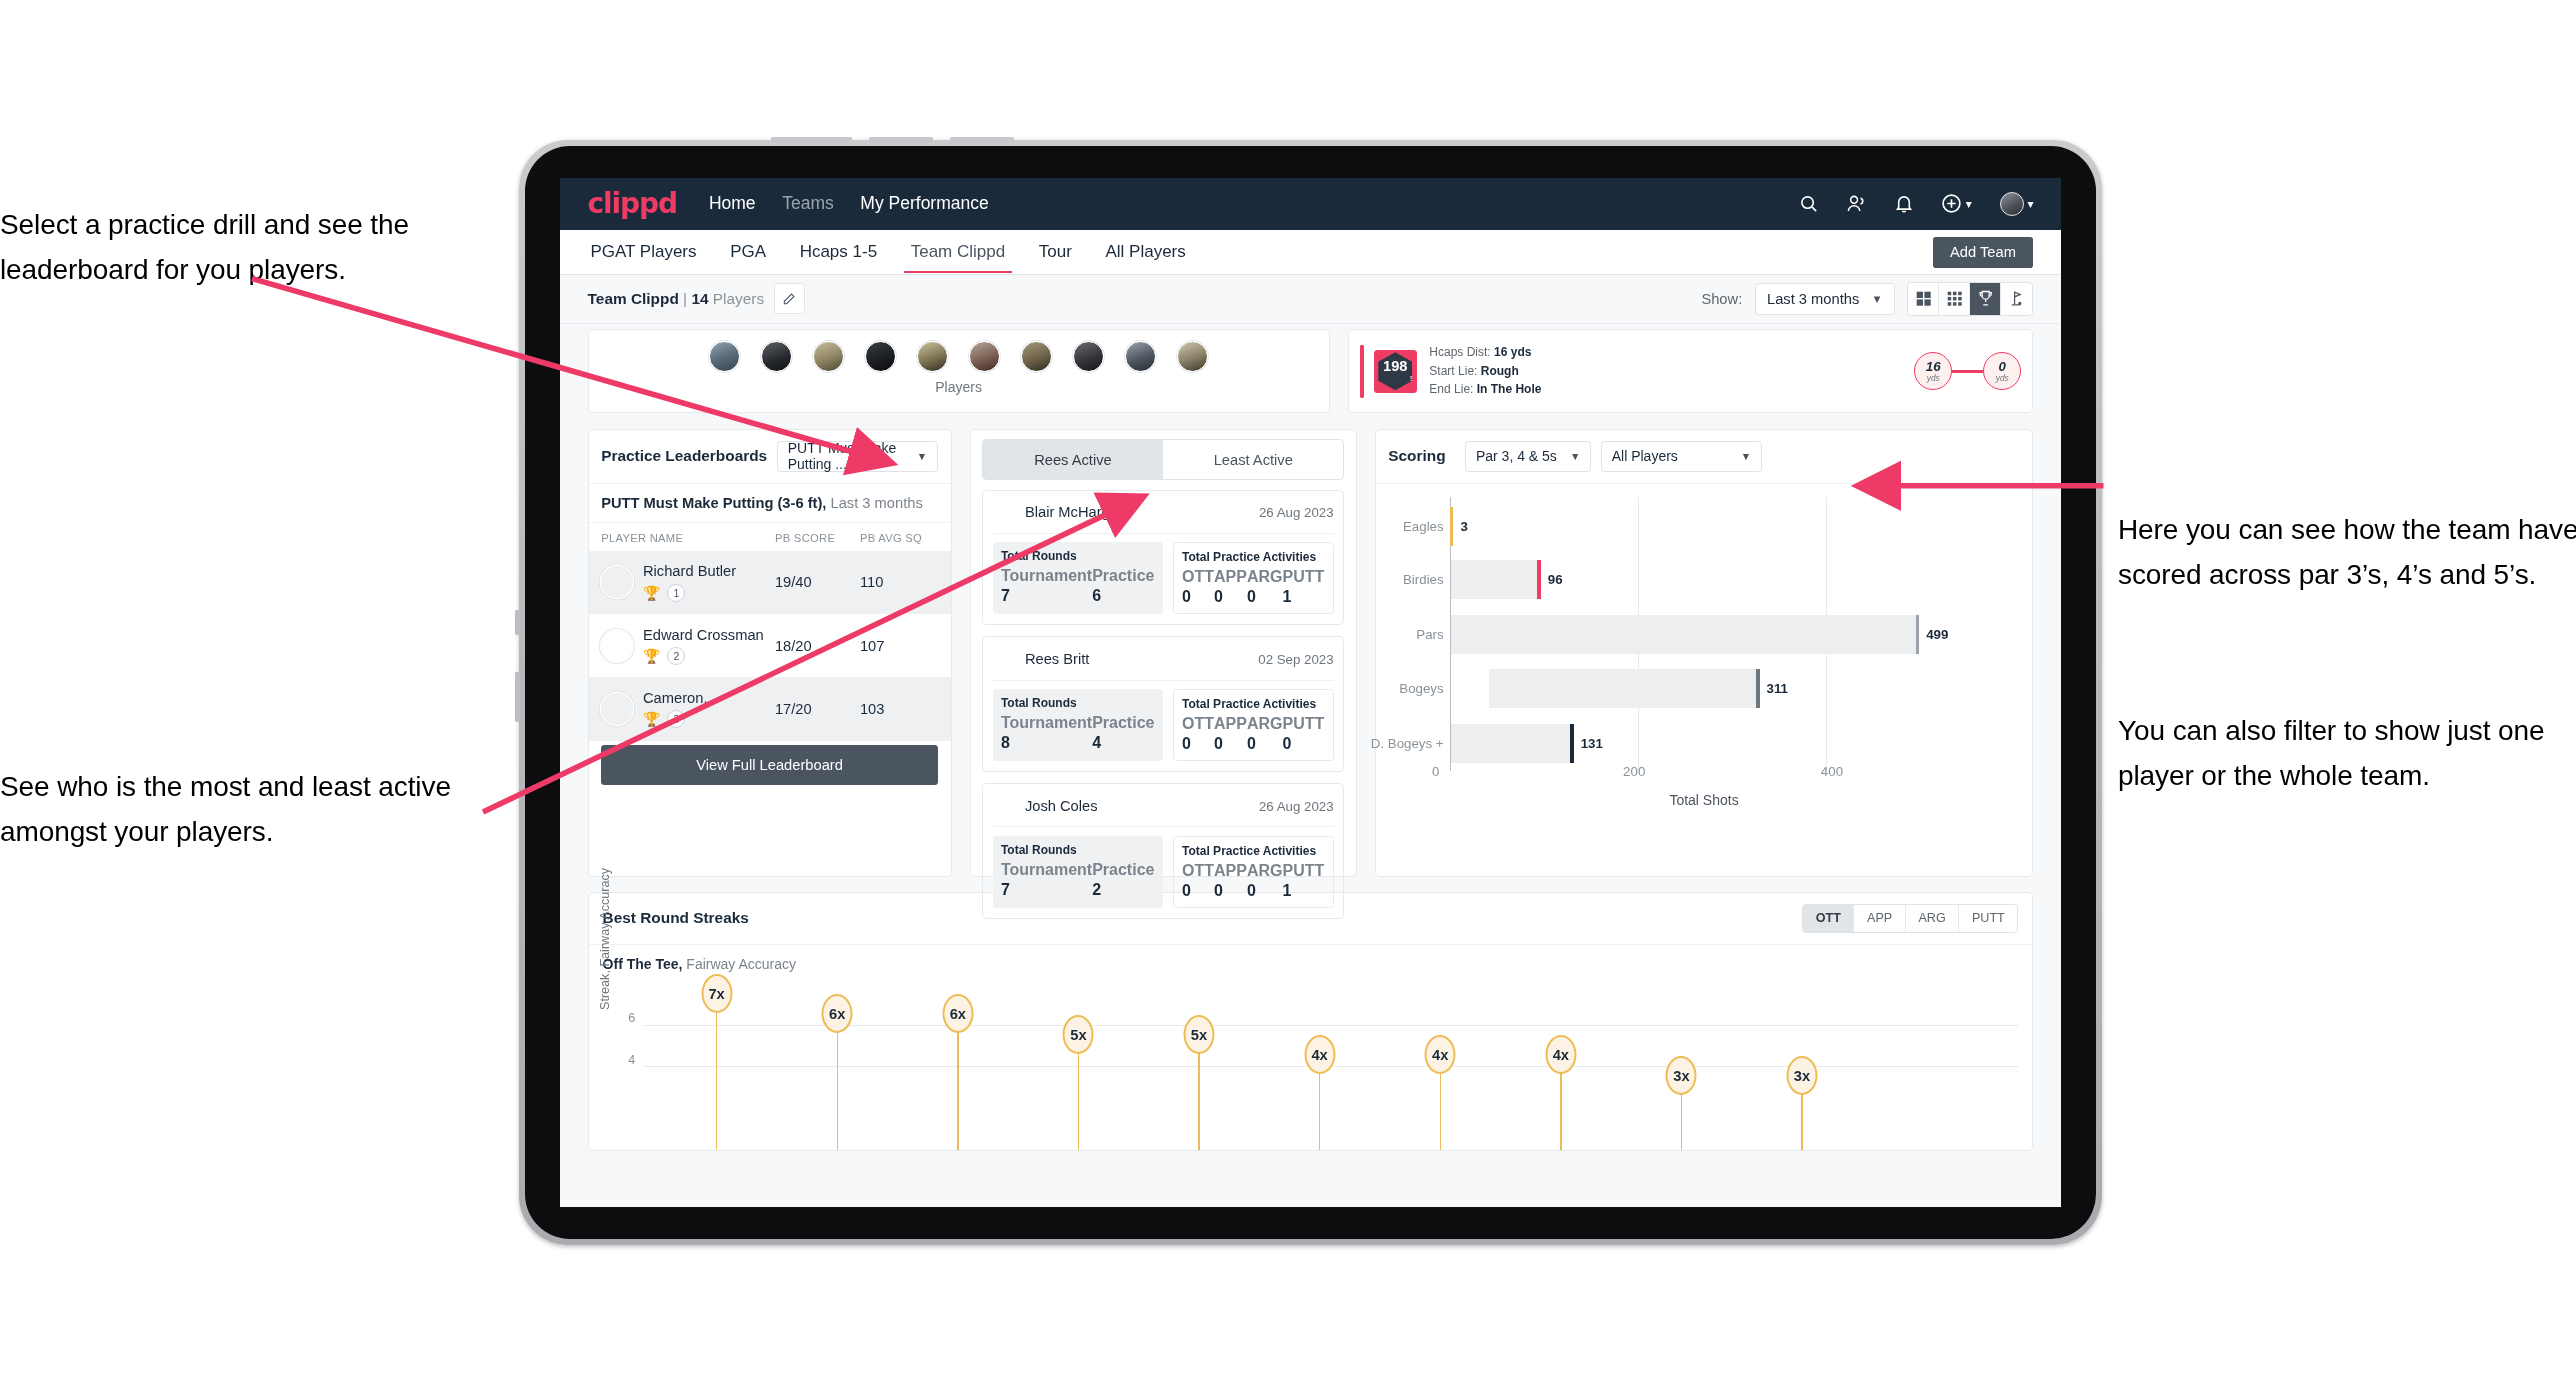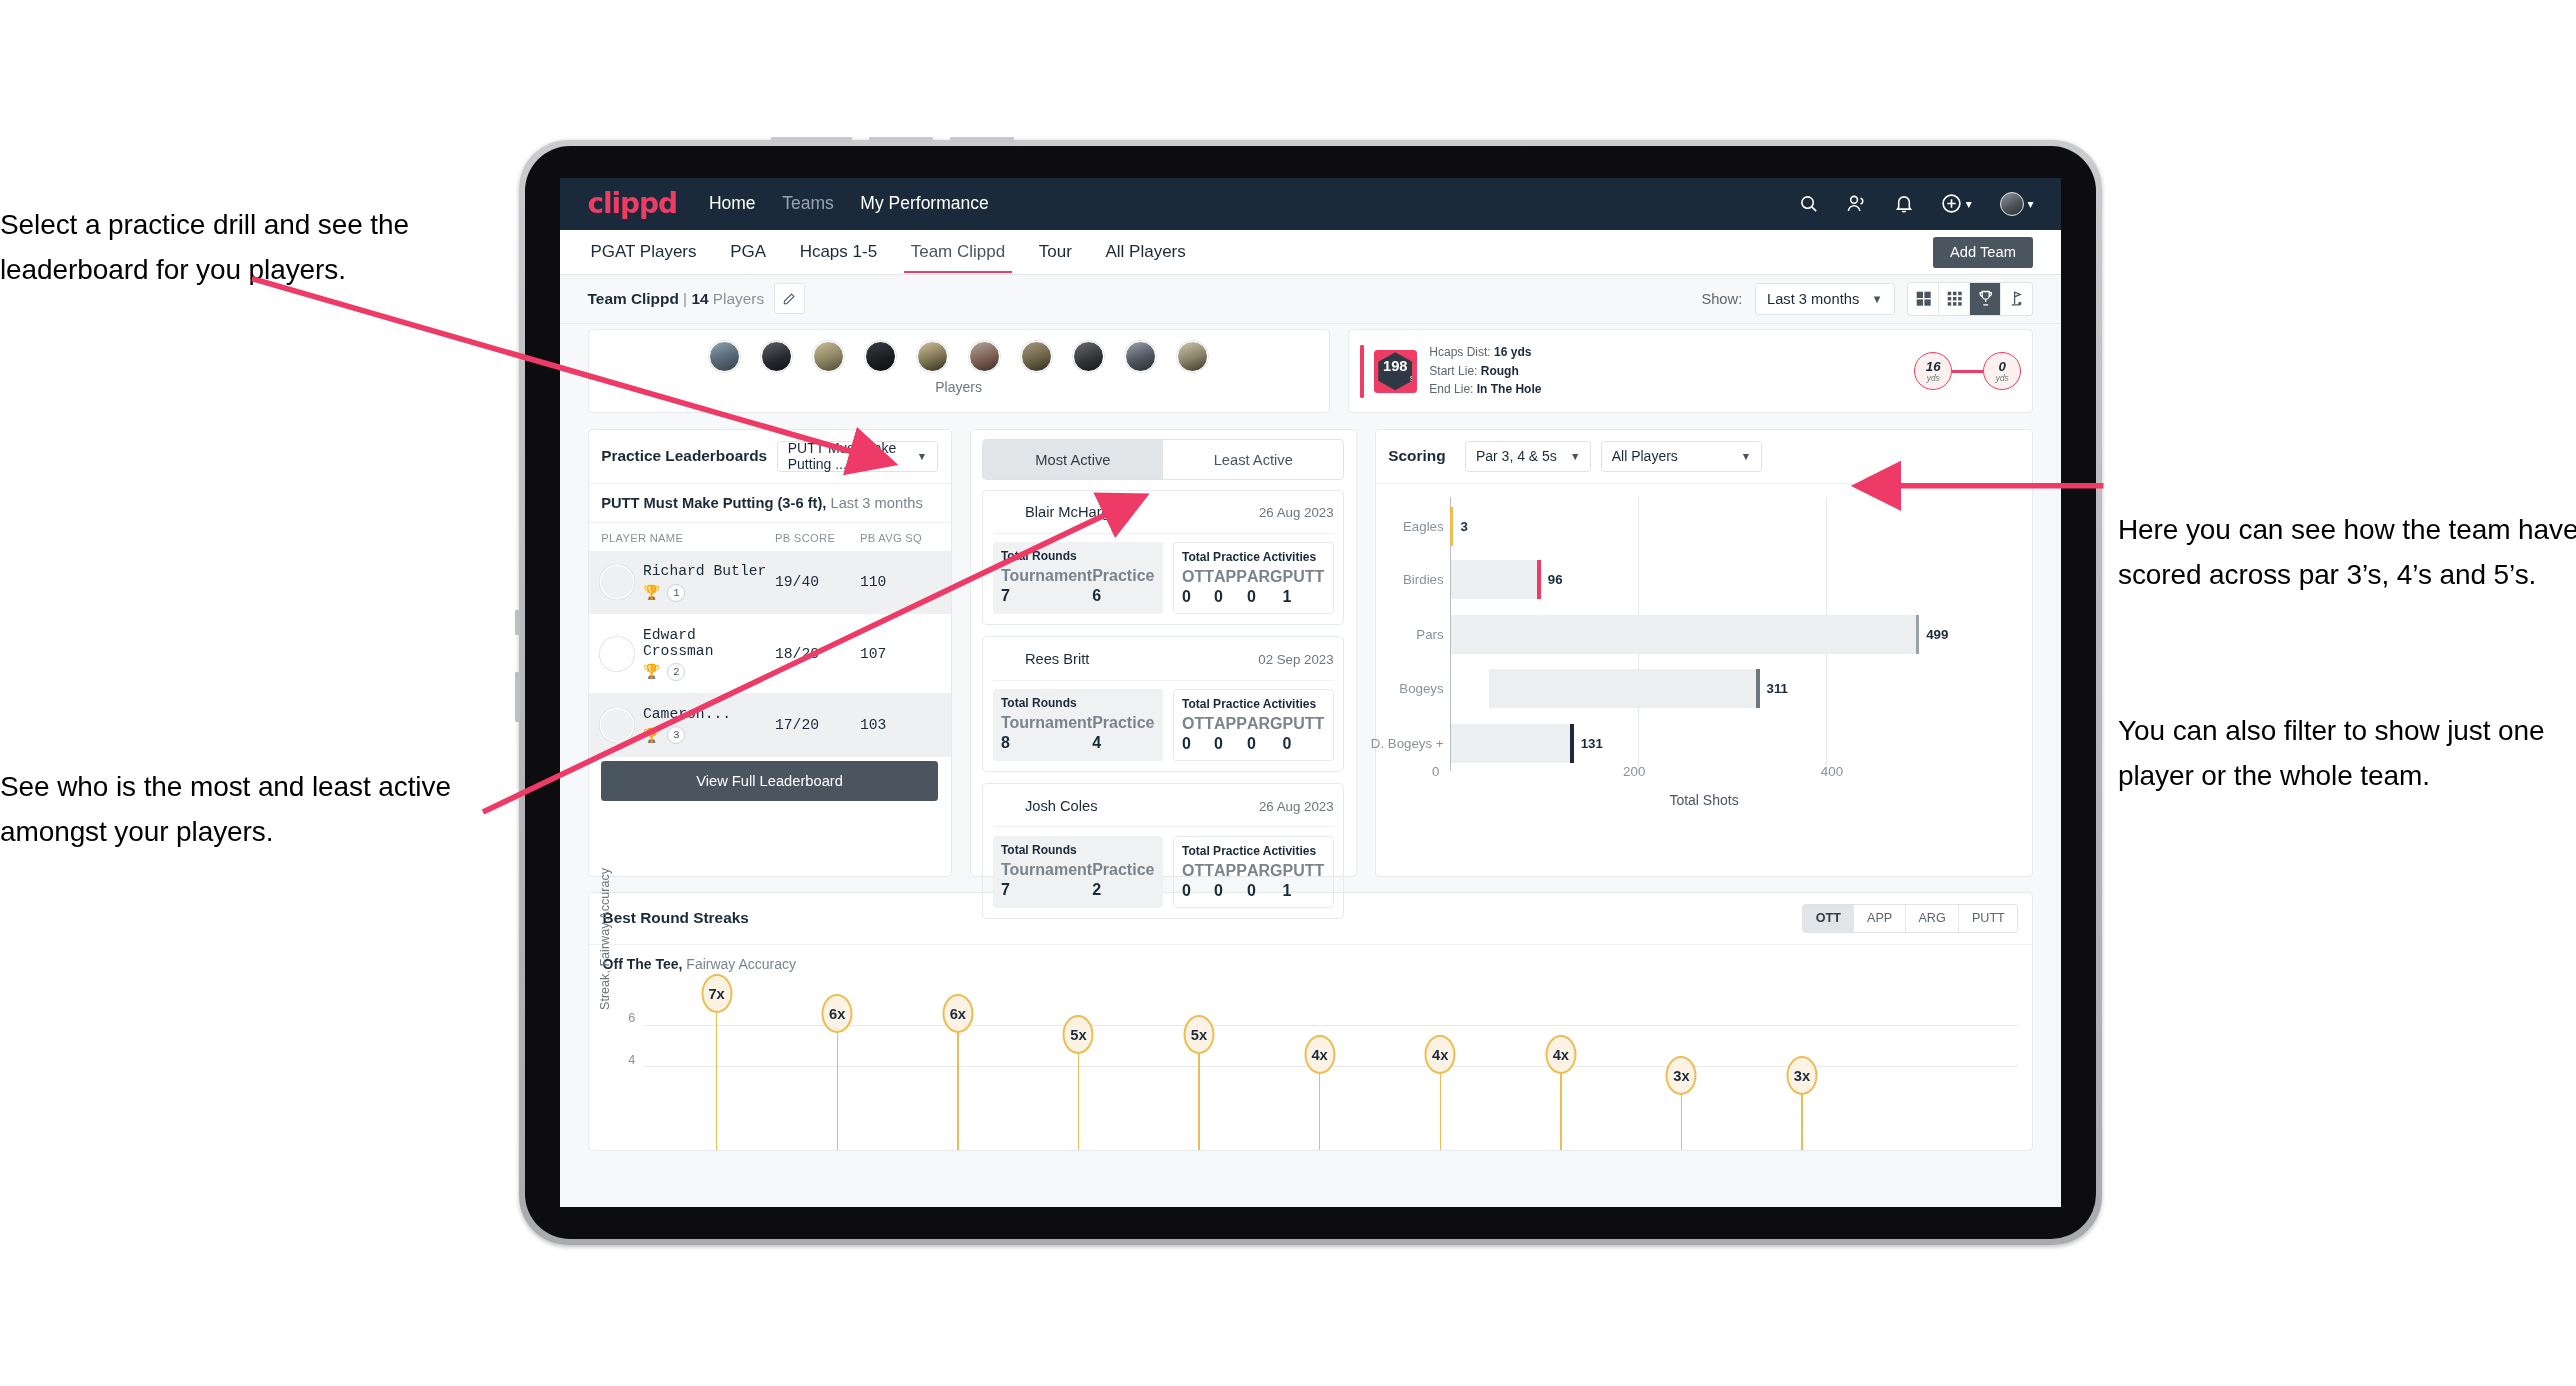--- a/index.html
+++ b/index.html
@@ -188,21 +188,21 @@
     padding:0 9.8px;font-size:14px;color:#1b2a3a; min-width:161px; gap:7px;
   }
   .drill-sub { padding: 11.2px 12.6px; font-size:14.7px; color:#1b2a3a; border-bottom:0.7px solid #eef0f2;}
   .drill-sub b { font-weight:700; }
   .drill-sub span { color:#7b848d; }
 
   .lb-head { display:flex; padding: 8.4px 12.6px 7px 12.6px; font-size:11.2px; color:#8a9299; letter-spacing:0.3px;}
   .lb-head .c1 { flex:1; }
   .lb-head .c2 { width:85px; }
   .lb-head .c3 { width:78px; }
-  .lb-row { display:flex; align-items:center; padding: 12.6px 12.6px; min-height:60px;font-family:Liberation Mono, monospace; }
+  .lb-row { display:flex; align-items:center; padding: 12.6px 12.6px; min-height:60px; }
   .lb-row.alt { background:#eef0f2; }
   .lb-av { width:32px;height:32px;border-radius:50%;box-shadow:0 0 0 1.4px #fff,0 0 0 2.1px #d8dcdf; flex:0 0 32px;}
   .lb-name-wrap { flex:1; margin-left:9.8px; }
   .lb-name { font-size:14.7px; color:#1b2a3a; }
   .lb-badges { display:flex; align-items:center; gap:7px; margin-top:4.2px; }
   .trophy { font-size:14px; }
   .trophy.gold{ color:#e9b53c; }
   .trophy.silver{ color:#b8bec4; }
   .trophy.bronze{ color:#d98b4a; }
   .rankpill {
@@ -508,21 +508,21 @@
                 </div>
                 <div class="lb-v1">17/20</div>
                 <div class="lb-v2">103</div>
               </div>
 
               <div class="lb-btn">View Full Leaderboard</div>
             </div>
 
             <div class="card col-b">
               <div class="seg">
-                <div class="seg-i on">Most Active</div>
+                <div class="seg-i on">Rees Active</div>
                 <div class="seg-i">Least Active</div>
               </div>
 
               <div class="act-card">
                 <div class="act-top">
                   <div class="act-av a9"></div>
                   <div class="act-name">Blair McHarg</div>
                   <div class="act-date">26 Aug 2023</div>
                 </div>
                 <div class="act-body">

